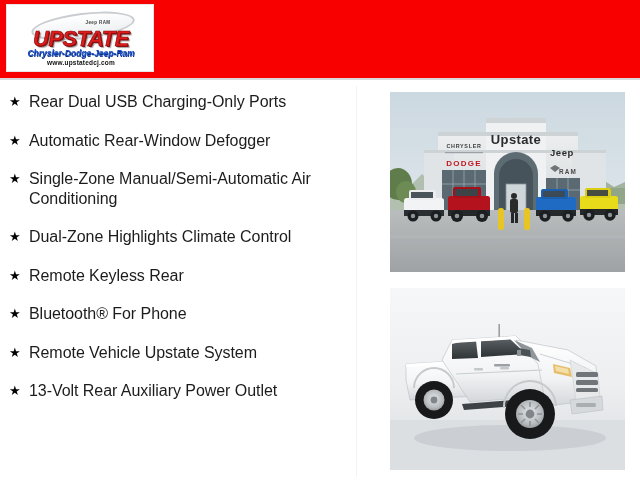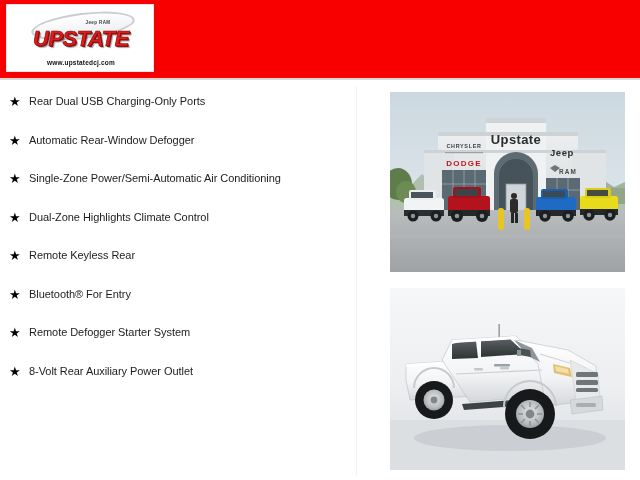--- a/index.html
+++ b/index.html
@@ -146,21 +146,21 @@
     flex: 0 0 auto;
     width: 20px;
     font-size: 13px;
     line-height: 19px;
     color: #000000;
     text-align: left;
     padding-left: 3px;
   }
   .feature-text {
     flex: 1 1 auto;
-    font-size: 11px;
+    font-size: 16px;
     line-height: 19.5px;
     color: #1c1c1c;
     letter-spacing: -0.05px;
   }
 
   
   #column-divider {
     position: absolute;
     left: 356px;
     top: 86px;
@@ -192,20 +192,21 @@
 </head>
 <body>
 
 <div id="header-bar">
 
   <div id="logo-box">
     <div id="logo-inner">
       <div class="logo-swoosh"></div>
       <div class="logo-brandline">Jeep   RAM</div>
       <div class="logo-upstate">UPSTATE</div>
+      <div class="logo-cdjr">Chrysler-Dodge-Jeep-Ram</div>
       <div class="logo-url">www.upstatedcj.com</div>
     </div>
   </div>
 
 </div>
 <div id="header-underline"></div>
 
 <div id="features-panel">
 
   <div class="feature-row">
@@ -213,46 +214,46 @@
     <span class="feature-text">Rear Dual USB Charging-Only Ports</span>
   </div>
 
   <div class="feature-row">
     <span class="feature-star">★</span>
     <span class="feature-text">Automatic Rear-Window Defogger</span>
   </div>
 
   <div class="feature-row">
     <span class="feature-star">★</span>
-    <span class="feature-text">Single-Zone Power/Semi-Automatic Air Conditioning</span>
+    <span class="feature-text">Single-Zone Manual/Semi-Automatic Air Conditioning</span>
   </div>
 
   <div class="feature-row">
     <span class="feature-star">★</span>
     <span class="feature-text">Dual-Zone Highlights Climate Control</span>
   </div>
 
   <div class="feature-row">
     <span class="feature-star">★</span>
     <span class="feature-text">Remote Keyless Rear</span>
   </div>
 
   <div class="feature-row">
     <span class="feature-star">★</span>
-    <span class="feature-text">Bluetooth® For Entry</span>
-  </div>
-
-  <div class="feature-row">
-    <span class="feature-star">★</span>
-    <span class="feature-text">Remote Defogger Starter System</span>
-  </div>
-
-  <div class="feature-row">
-    <span class="feature-star">★</span>
-    <span class="feature-text">8-Volt Rear Auxiliary Power Outlet</span>
+    <span class="feature-text">Bluetooth® For Phone</span>
+  </div>
+
+  <div class="feature-row">
+    <span class="feature-star">★</span>
+    <span class="feature-text">Remote Vehicle Upstate System</span>
+  </div>
+
+  <div class="feature-row">
+    <span class="feature-star">★</span>
+    <span class="feature-text">13-Volt Rear Auxiliary Power Outlet</span>
   </div>
 
 </div>
 
 <div id="column-divider"></div>
 
 <div class="photo-frame" id="photo-dealership">
   <svg class="photo-svg" viewBox="0 0 235 180" preserveAspectRatio="none">
     <defs>
       <linearGradient id="skyg" x1="0" y1="0" x2="0" y2="1">

